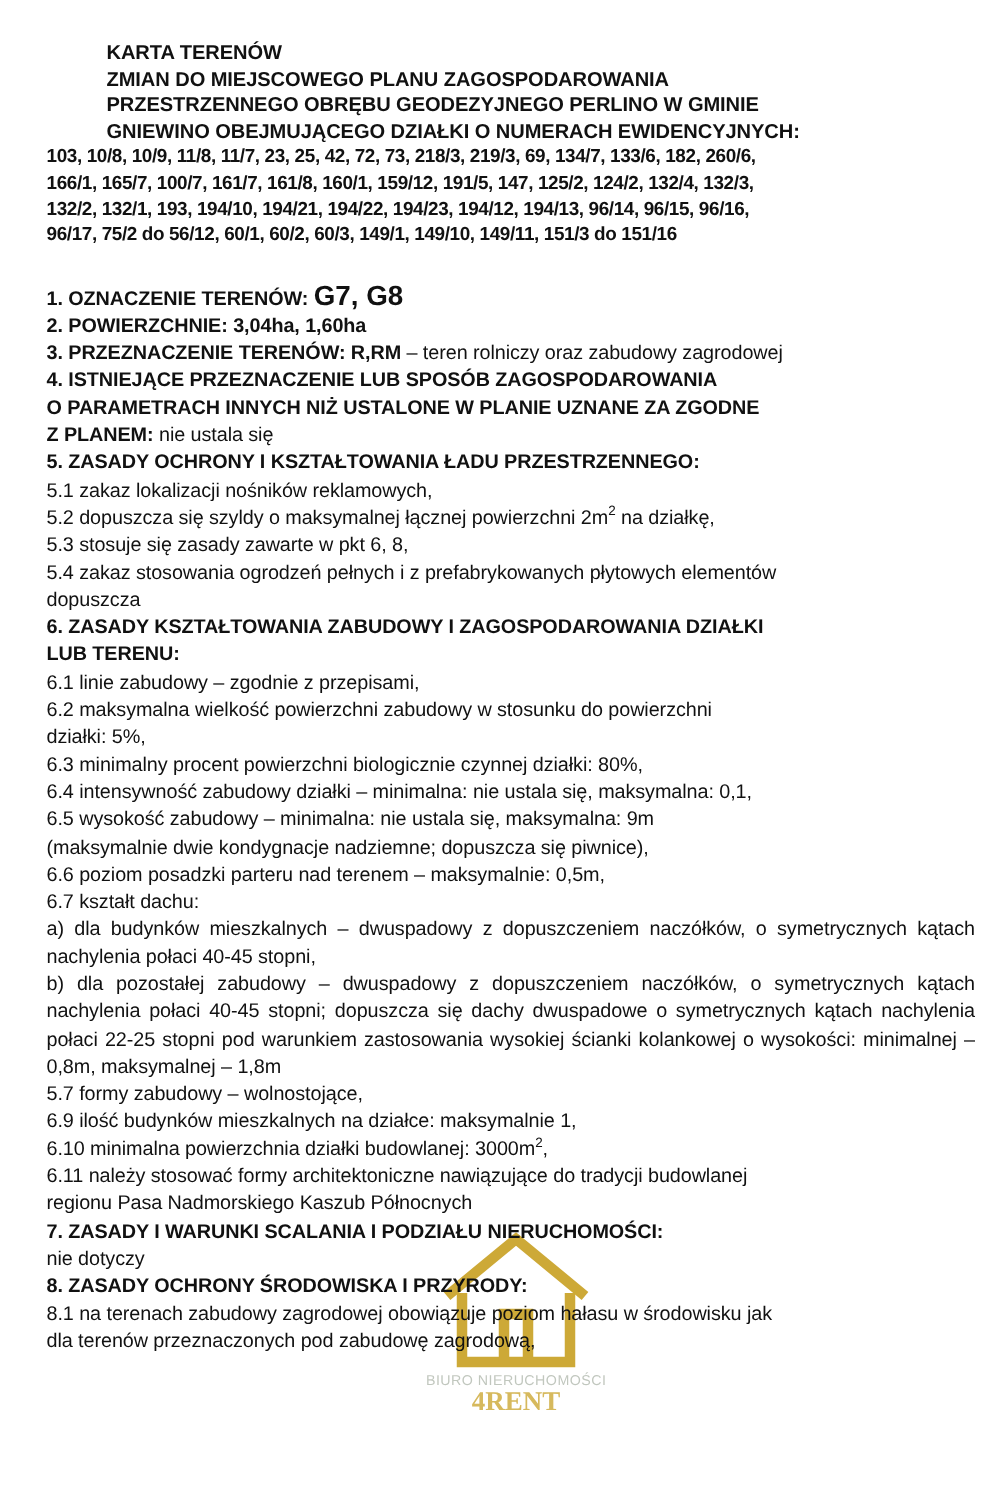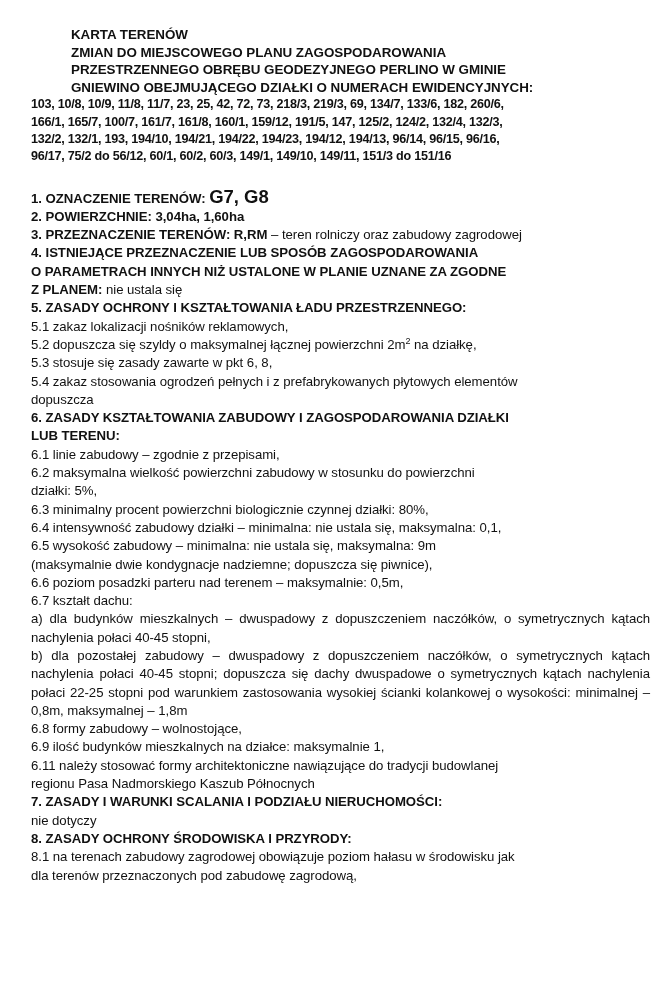--- a/index.html
+++ b/index.html
@@ -102,20 +102,33 @@
     font-size: 0.68em;
     vertical-align: super;
     line-height: 0;
   }
 </style>
 </head>
 <body>
 
 <div id="page">
 
+  <div id="watermark">
+    <span>
+      <svg width="108" height="96" viewBox="0 0 108 96" aria-hidden="true">
+        <g fill="none" stroke="#c9a227" stroke-width="7" stroke-linejoin="miter" stroke-linecap="butt" opacity="0.92">
+          <path d="M8 46 L54 8 L100 46"></path>
+          <path d="M18 44 L18 90 L90 90 L90 44"></path>
+          <path d="M46 90 L46 58 L62 58 L62 90"></path>
+        </g>
+      </svg>
+    </span>
+    <div class="wm-line1">BIURO NIERUCHOMOŚCI</div>
+    <div class="wm-line2">4RENT</div>
+  </div>
 
   <div class="doc-content">
 
     <div>
       <p class="hdr">KARTA TERENÓW</p>
       <p class="hdr">ZMIAN DO MIEJSCOWEGO PLANU ZAGOSPODAROWANIA</p>
       <p class="hdr">PRZESTRZENNEGO OBRĘBU GEODEZYJNEGO PERLINO W GMINIE</p>
       <p class="hdr">GNIEWINO OBEJMUJĄCEGO DZIAŁKI O NUMERACH EWIDENCYJNYCH:</p>
     </div>
 
@@ -163,22 +176,23 @@
     <p class="ln nw">6.2 maksymalna wielkość powierzchni zabudowy w stosunku do powierzchni</p>
     <p class="ln nw">działki: 5%,</p>
     <p class="ln nw">6.3 minimalny procent powierzchni biologicznie czynnej działki: 80%,</p>
     <p class="ln nw">6.4 intensywność zabudowy działki – minimalna: nie ustala się, maksymalna: 0,1,</p>
     <p class="ln nw">6.5 wysokość zabudowy – minimalna: nie ustala się, maksymalna: 9m</p>
     <p class="ln nw">(maksymalnie dwie kondygnacje nadziemne; dopuszcza się piwnice),</p>
     <p class="ln nw">6.6 poziom posadzki parteru nad terenem – maksymalnie: 0,5m,</p>
     <p class="ln nw">6.7 kształt dachu:</p>
     <p class="ln just">a) dla budynków mieszkalnych – dwuspadowy z dopuszczeniem naczółków, o symetrycznych kątach nachylenia połaci 40-45 stopni,</p>
     <p class="ln just">b) dla pozostałej zabudowy – dwuspadowy z dopuszczeniem naczółków, o symetrycznych kątach nachylenia połaci 40-45 stopni; dopuszcza się dachy dwuspadowe o symetrycznych kątach nachylenia połaci 22-25 stopni pod warunkiem zastosowania wysokiej ścianki kolankowej o wysokości: minimalnej – 0,8m, maksymalnej – 1,8m</p>
-    <p class="ln nw">6.8 formy zabudowy – wolnostojące,</p>
+    <p class="ln nw">5.7 formy zabudowy – wolnostojące,</p>
     <p class="ln nw">6.9 ilość budynków mieszkalnych na działce: maksymalnie 1,</p>
+    <p class="ln nw"><span>6.10 minimalna powierzchnia działki budowlanej: 3000m</span><sup>2</sup><span>,</span></p>
     <p class="ln nw">6.11 należy stosować formy architektoniczne nawiązujące do tradycji budowlanej</p>
     <p class="ln nw">regionu Pasa Nadmorskiego Kaszub Północnych</p>
 
     <p class="ln b nw">7. ZASADY I WARUNKI SCALANIA I PODZIAŁU NIERUCHOMOŚCI:</p>
     <p class="ln nw">nie dotyczy</p>
 
     <p class="ln b nw">8. ZASADY OCHRONY ŚRODOWISKA I PRZYRODY:</p>
     <p class="ln nw">8.1 na terenach zabudowy zagrodowej obowiązuje poziom hałasu w środowisku jak</p>
     <p class="ln nw">dla terenów przeznaczonych pod zabudowę zagrodową,</p>
 

